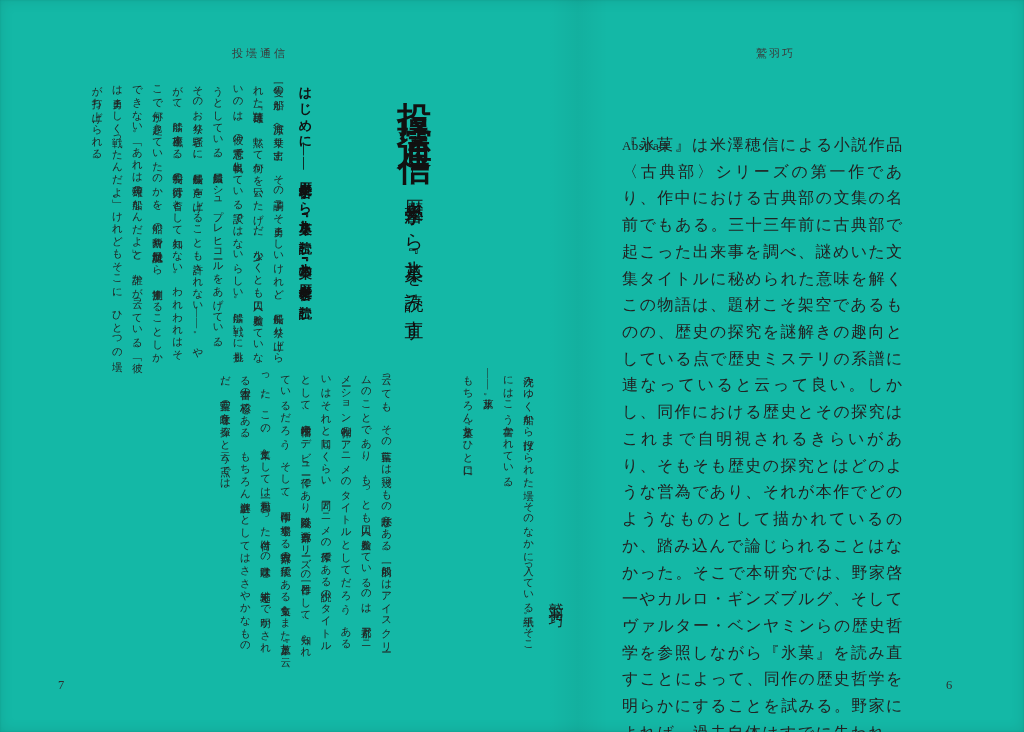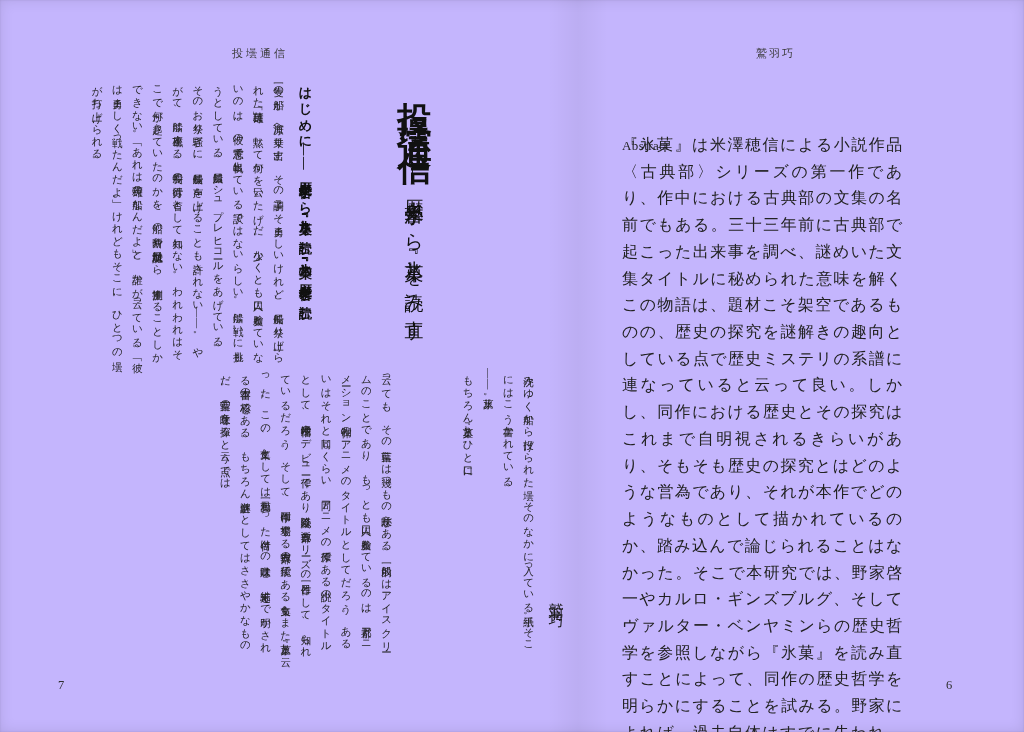--- a/index.html
+++ b/index.html
@@ -5,21 +5,21 @@
   html, body {
     margin: 0;
     padding: 0;
     background: #ededeb;
     font-family: "Liberation Serif", "DejaVu Serif", serif;
   }
   .spread {
     position: relative;
     width: 1024px;
     height: 732px;
-    background: #c4b5fd;
+    background: #14b8a6;
     overflow: hidden;
     box-shadow: inset 0 0 14px rgba(0,0,0,0.10), inset 0 0 2px rgba(0,0,0,0.12);
     color: #1c1c1c;
   }
   .abs { position: absolute; }
   .v {
     writing-mode: vertical-rl;
     text-orientation: mixed;
   }
   .prose { white-space: pre-line; }

